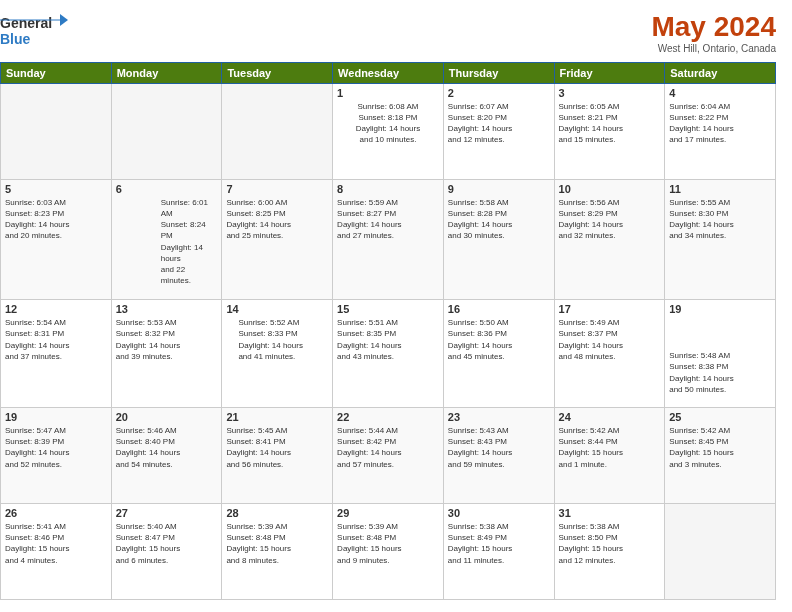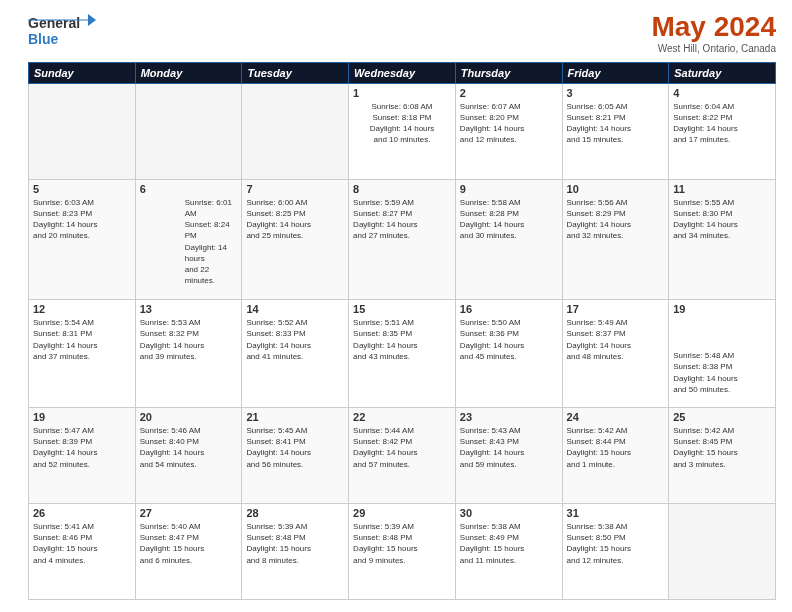--- a/index.html
+++ b/index.html
@@ -6,21 +6,21 @@
     body {
       font-family: Arial, sans-serif;
       background: #fff;
       width: 792px;
       height: 612px;
       overflow: hidden;
     }
     .page {
       width: 792px;
       height: 612px;
-      padding: 12px 16px 12px 28px;
+      padding: 12px 16px 12px 0;
       display: flex;
       flex-direction: column;
     }
     .header {
       display: flex;
       justify-content: space-between;
       align-items: flex-start;
       margin-bottom: 8px;
     }
     .logo {
@@ -41,28 +41,27 @@
       font-size: 10px;
       color: #555;
     }
     .calendar {
       flex: 1;
       border-collapse: collapse;
       width: 100%;
       table-layout: fixed;
     }
     .calendar th {
-      background: #0f172a;
+      background: #4d7c0f;
       color: #fff;
       font-size: 11px;
       font-weight: bold;
       text-align: left;
       padding: 4px 5px;
       border: 1px solid #2060a0;
-      font-style: italic;
     }
     .calendar td {
       vertical-align: top;
       border: 1px solid #ccc;
       padding: 3px 4px;
       font-size: 8.5px;
       color: #333;
       background: #fff;
       height: 88px;
     }
@@ -211,21 +210,21 @@
           </td>
           <td>
             <span class="day-num">13</span>
             <div class="day-info" style="white-space: pre-line;">Sunrise: 5:53 AM
 Sunset: 8:32 PM
 Daylight: 14 hours
 and 39 minutes.</div>
           </td>
           <td>
             <span class="day-num">14</span>
-            <div class="day-info" style="white-space: pre-line;">Sunrise: 5:52 AM
+            <div class="day-info" style="white-space: pre-line; margin-left: 12px;">Sunrise: 5:52 AM
 Sunset: 8:33 PM
 Daylight: 14 hours
 and 41 minutes.</div>
           </td>
           <td>
             <span class="day-num">15</span>
             <div class="day-info" style="white-space: pre-line;">Sunrise: 5:51 AM
 Sunset: 8:35 PM
 Daylight: 14 hours
 and 43 minutes.</div>

